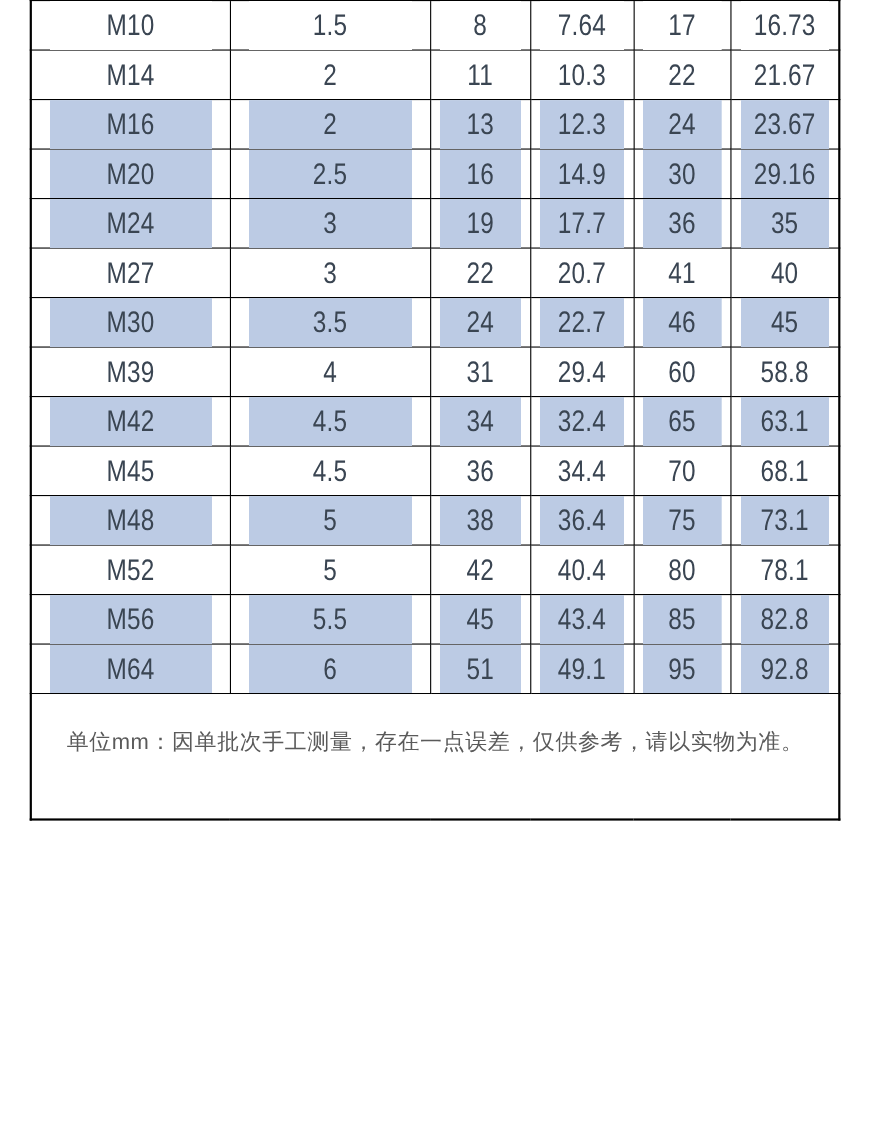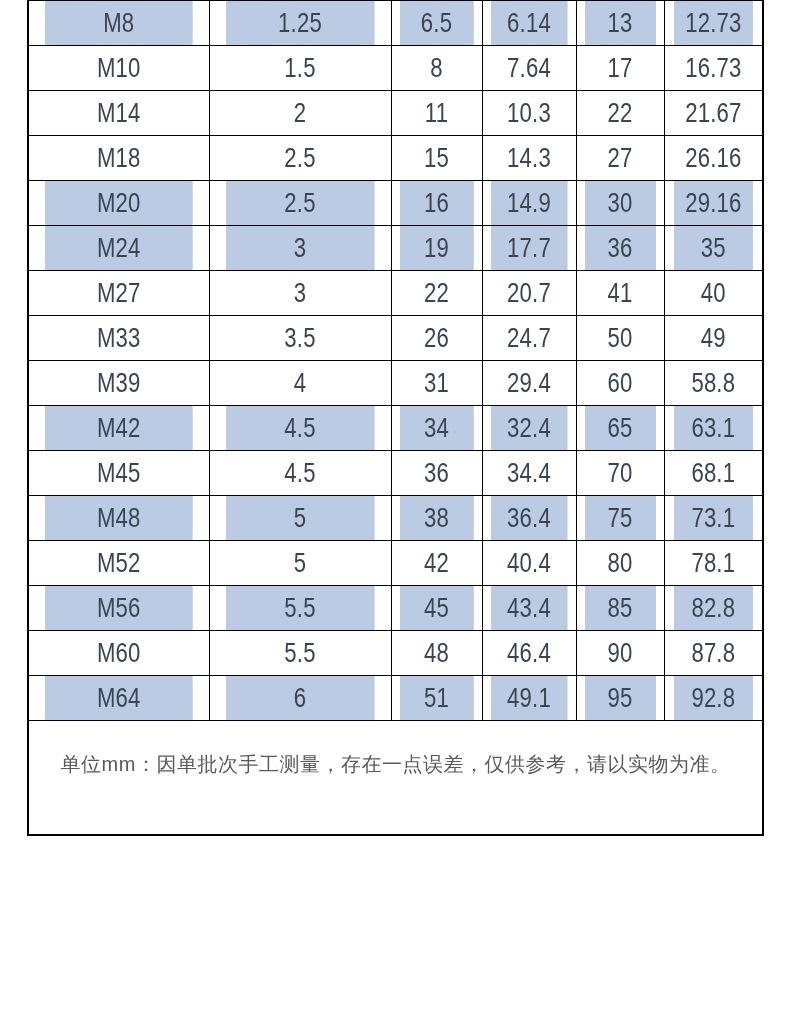--- a/index.html
+++ b/index.html
@@ -76,51 +76,43 @@
   <table class="spec-table">
     <colgroup>
       <col class="c0">
         <col class="c1">
         <col class="c2">
       <col class="c3">
         <col class="c4">
         <col class="c5">
     </colgroup>
     <tbody id="spec-table-body">
-        <tr class="band-blue">
-          <td>M8</td>
-          <td>1.25</td>
-          <td>6.5</td>
-          <td>6.14</td>
-          <td>13</td>
-          <td>12.73</td>
-        </tr>
         <tr class="band-white">
           <td>M10</td>
           <td>1.5</td>
           <td>8</td>
           <td>7.64</td>
           <td>17</td>
           <td>16.73</td>
         </tr>
         <tr class="band-white">
           <td>M14</td>
           <td>2</td>
           <td>11</td>
           <td>10.3</td>
           <td>22</td>
           <td>21.67</td>
         </tr>
-        <tr class="band-white">
-          <td>M18</td>
-          <td>2.5</td>
-          <td>15</td>
-          <td>14.3</td>
-          <td>27</td>
-          <td>26.16</td>
+        <tr class="band-blue">
+          <td>M16</td>
+          <td>2</td>
+          <td>13</td>
+          <td>12.3</td>
+          <td>24</td>
+          <td>23.67</td>
         </tr>
         <tr class="band-blue">
           <td>M20</td>
           <td>2.5</td>
           <td>16</td>
           <td>14.9</td>
           <td>30</td>
           <td>29.16</td>
         </tr>
         <tr class="band-blue">
@@ -132,27 +124,27 @@
           <td>35</td>
         </tr>
         <tr class="band-white">
           <td>M27</td>
           <td>3</td>
           <td>22</td>
           <td>20.7</td>
           <td>41</td>
           <td>40</td>
         </tr>
-        <tr class="band-white">
-          <td>M33</td>
+        <tr class="band-blue">
+          <td>M30</td>
           <td>3.5</td>
-          <td>26</td>
-          <td>24.7</td>
-          <td>50</td>
-          <td>49</td>
+          <td>24</td>
+          <td>22.7</td>
+          <td>46</td>
+          <td>45</td>
         </tr>
         <tr class="band-white">
           <td>M39</td>
           <td>4</td>
           <td>31</td>
           <td>29.4</td>
           <td>60</td>
           <td>58.8</td>
         </tr>
         <tr class="band-blue">
@@ -188,28 +180,20 @@
           <td>78.1</td>
         </tr>
         <tr class="band-blue">
           <td>M56</td>
           <td>5.5</td>
           <td>45</td>
           <td>43.4</td>
           <td>85</td>
           <td>82.8</td>
         </tr>
-        <tr class="band-white">
-          <td>M60</td>
-          <td>5.5</td>
-          <td>48</td>
-          <td>46.4</td>
-          <td>90</td>
-          <td>87.8</td>
-        </tr>
         <tr class="band-blue">
           <td>M64</td>
           <td>6</td>
           <td>51</td>
           <td>49.1</td>
           <td>95</td>
           <td>92.8</td>
         </tr>
         <tr class="footer-row">
           <td colspan="6">单位mm：因单批次手工测量，存在一点误差，仅供参考，请以实物为准。</td>

